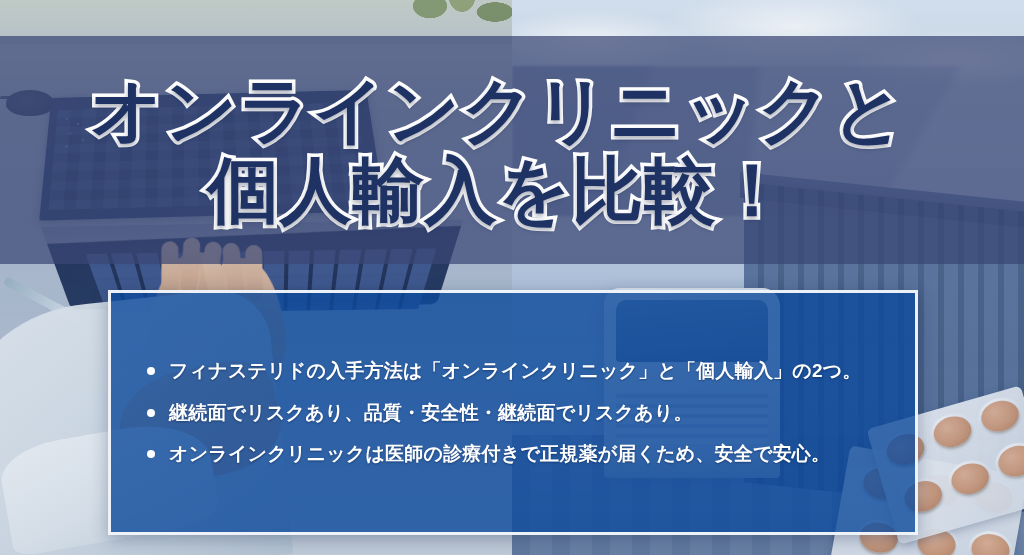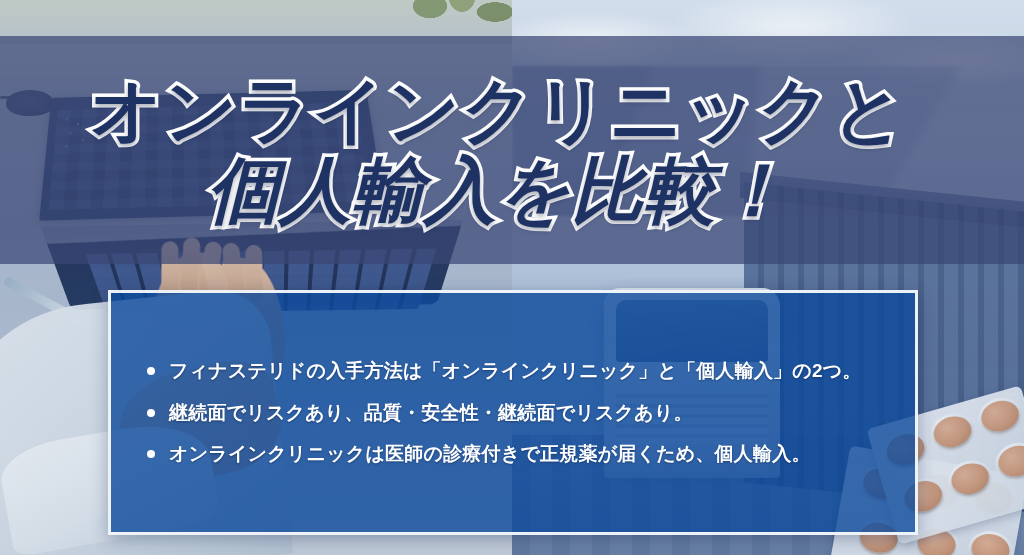--- a/index.html
+++ b/index.html
@@ -244,21 +244,21 @@
     line-height: 1.06;
     font-weight: 700;
     letter-spacing: .5px;
     color: #1f3264;
     white-space: nowrap;
     -webkit-text-stroke: 7px #ffffff;
     paint-order: stroke fill;
     text-shadow:
       0 3px 5px rgba(15,25,55,.35);
   }
-  .title-line.l2 { margin-top: 4px; font-style: italic; }
+  .title-line.l2 { margin-top: 4px; }
 
   
   .content-box {
     position: absolute;
     left: 108px; top: 290px;
     width: 810px; height: 245px;
     background: rgba(12,74,155,.80);
     border: 3px solid rgba(255,255,255,.92);
     box-sizing: border-box;
     box-shadow: 0 4px 16px rgba(10,30,70,.30);
@@ -378,17 +378,17 @@
     <div class="bullet-row">
       <span class="bullet-dot"></span>
       <span class="bullet-text">フィナステリドの入手方法は「オンラインクリニック」と「個人輸入」の2つ。</span>
     </div>
     <div class="bullet-row">
       <span class="bullet-dot"></span>
       <span class="bullet-text">継続面でリスクあり、品質・安全性・継続面でリスクあり。</span>
     </div>
     <div class="bullet-row">
       <span class="bullet-dot"></span>
-      <span class="bullet-text">オンラインクリニックは医師の診療付きで正規薬が届くため、個人輸入。</span>
+      <span class="bullet-text">オンラインクリニックは医師の診療付きで正規薬が届くため、安全で安心。</span>
     </div>
   </div>
 
 </div>
 
 </body></html>

